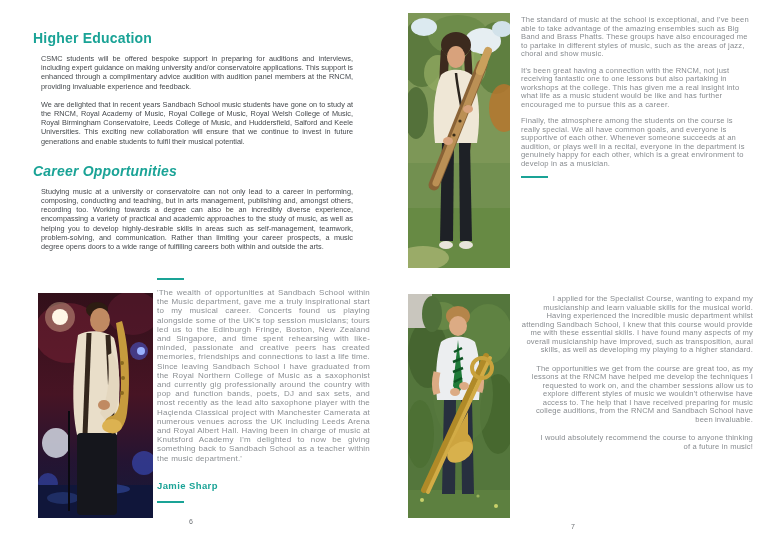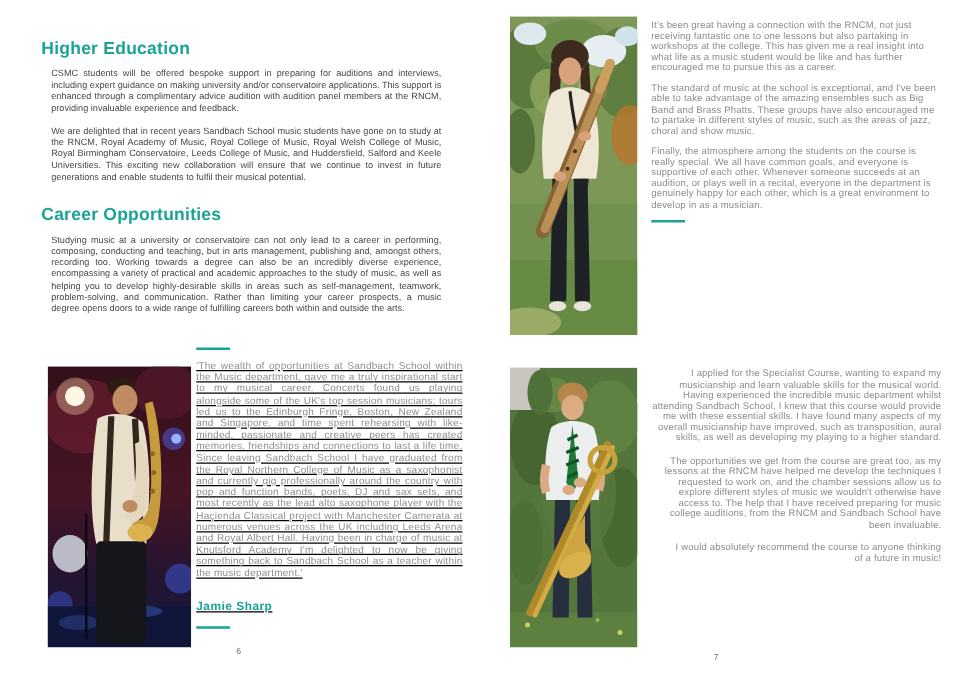--- a/index.html
+++ b/index.html
@@ -35,21 +35,21 @@
 </style>
 </head>
 <body>
 
 <div id="spread">
 
   <div class="abs" style="left:33px;top:30px;width:320px;">
     <h1 class="teal-heading">Higher Education</h1>
     <p class="body-p">CSMC students will be offered bespoke support in preparing for auditions and interviews, including expert guidance on making university and/or conservatoire applications. This support is enhanced through a complimentary advice audition with audition panel members at the RNCM, providing invaluable experience and feedback.</p>
     <p class="body-p">We are delighted that in recent years Sandbach School music students have gone on to study at the RNCM, Royal Academy of Music, Royal College of Music, Royal Welsh College of Music, Royal Birmingham Conservatoire, Leeds College of Music, and Huddersfield, Salford and Keele Universities. This exciting new collaboration will ensure that we continue to invest in future generations and enable students to fulfil their musical potential.</p>
-    <h1 class="teal-heading" style="margin-top:17px;">Career Opportunities</h1>
+    <h1 class="teal-heading" style="margin-top:17px;font-style:italic;">Career Opportunities</h1>
     <p class="body-p">Studying music at a university or conservatoire can not only lead to a career in performing, composing, conducting and teaching, but in arts management, publishing and, amongst others, recording too. Working towards a degree can also be an incredibly diverse experience, encompassing a variety of practical and academic approaches to the study of music, as well as helping you to develop highly-desirable skills in areas such as self-management, teamwork, problem-solving, and communication. Rather than limiting your career prospects, a music degree opens doors to a wide range of fulfilling careers both within and outside the arts.</p>
   </div>
 
   <div class="abs" style="left:38px;top:278px;width:335px;">
 
     <div class="photo-frame abs" style="left:0;top:15px;width:115px;height:225px;">
       <svg width="115" height="225" viewBox="0 0 115 225" xmlns="http://www.w3.org/2000/svg">
         <defs>
           <linearGradient id="stageBg" x1="0" y1="0" x2="0" y2="1">
             <stop offset="0" stop-color="#32101a"></stop>
@@ -83,21 +83,21 @@
 
         <path d="M84,28 C91,52 93,92 89,120 C87,136 78,144 70,139 C63,135 66,124 74,123 C80,121 83,110 83,90 C83,60 80,44 78,30 Z" fill="#c69b3d"></path>
         <ellipse cx="74" cy="133" rx="10" ry="7" fill="#dcb251"></ellipse>
         <circle cx="84" cy="70" r="2" fill="#8a6a20"></circle>
         <circle cx="85" cy="85" r="2" fill="#8a6a20"></circle>
         <circle cx="84" cy="100" r="2" fill="#8a6a20"></circle>
         <ellipse cx="66" cy="112" rx="6" ry="5" fill="#c08a62"></ellipse>
       </svg>
     </div>
 
-    <div class="abs" style="left:119px;top:0;width:213px;text-decoration:underline;">
+    <div class="abs" style="left:119px;top:0;width:213px;">
       <div class="accent-line"></div>
       <p class="quote-p" style="margin-top:8px;">'The wealth of opportunities at Sandbach School within the Music department, gave me a truly inspirational start to my musical career. Concerts found us playing alongside some of the UK's top session musicians; tours led us to the Edinburgh Fringe, Boston, New Zealand and Singapore, and time spent rehearsing with like-minded, passionate and creative peers has created memories, friendships and connections to last a life time. Since leaving Sandbach School I have graduated from the Royal Northern College of Music as a saxophonist and currently gig professionally around the country with pop and function bands, poets, DJ and sax sets, and most recently as the lead alto saxophone player with the Haçienda Classical project with Manchester Camerata at numerous venues across the UK including Leeds Arena and Royal Albert Hall. Having been in charge of music at Knutsford Academy I'm delighted to now be giving something back to Sandbach School as a teacher within the music department.'</p>
       <div class="person-name" style="margin-top:17px;">Jamie Sharp</div>
       <div class="accent-line" style="margin-top:10px;"></div>
     </div>
   </div>
 
   <div class="abs pagenum" style="left:189px;top:518px;">6</div>
 
   <div class="abs" style="left:408px;top:13px;width:350px;">
@@ -136,22 +136,22 @@
         <path d="M72,58 L80,38" stroke="#caa05c" stroke-width="8" stroke-linecap="round"></path>
         <circle cx="46" cy="122" r="1.6" fill="#3a2c18"></circle>
         <circle cx="52" cy="108" r="1.6" fill="#3a2c18"></circle>
         <circle cx="58" cy="94" r="1.6" fill="#3a2c18"></circle>
         <ellipse cx="60" cy="96" rx="5" ry="4" fill="#d8a27c"></ellipse>
         <ellipse cx="40" cy="128" rx="5" ry="4" fill="#d8a27c"></ellipse>
       </svg>
     </div>
 
     <div class="abs" style="left:113px;top:3px;width:232px;">
+      <p class="gray-p">The standard of music at the school is exceptional, and I've been able to take advantage of the amazing ensembles such as Big Band and Brass Phatts. These groups have also encouraged me to partake in different styles of music, such as the areas of jazz, choral and show music.</p>
       <p class="gray-p">It's been great having a connection with the RNCM, not just receiving fantastic one to one lessons but also partaking in workshops at the college. This has given me a real insight into what life as a music student would be like and has further encouraged me to pursue this as a career.</p>
-      <p class="gray-p">The standard of music at the school is exceptional, and I've been able to take advantage of the amazing ensembles such as Big Band and Brass Phatts. These groups have also encouraged me to partake in different styles of music, such as the areas of jazz, choral and show music.</p>
       <p class="gray-p">Finally, the atmosphere among the students on the course is really special. We all have common goals, and everyone is supportive of each other. Whenever someone succeeds at an audition, or plays well in a recital, everyone in the department is genuinely happy for each other, which is a great environment to develop in as a musician.</p>
       <div class="accent-line" style="margin-top:8px;"></div>
     </div>
   </div>
 
   <div class="abs" style="left:408px;top:294px;width:350px;">
 
     <div class="photo-frame abs" style="left:0;top:0;width:102px;height:224px;">
       <svg width="102" height="224" viewBox="0 0 102 224" xmlns="http://www.w3.org/2000/svg">
         <rect width="102" height="224" fill="#54763c"></rect>

